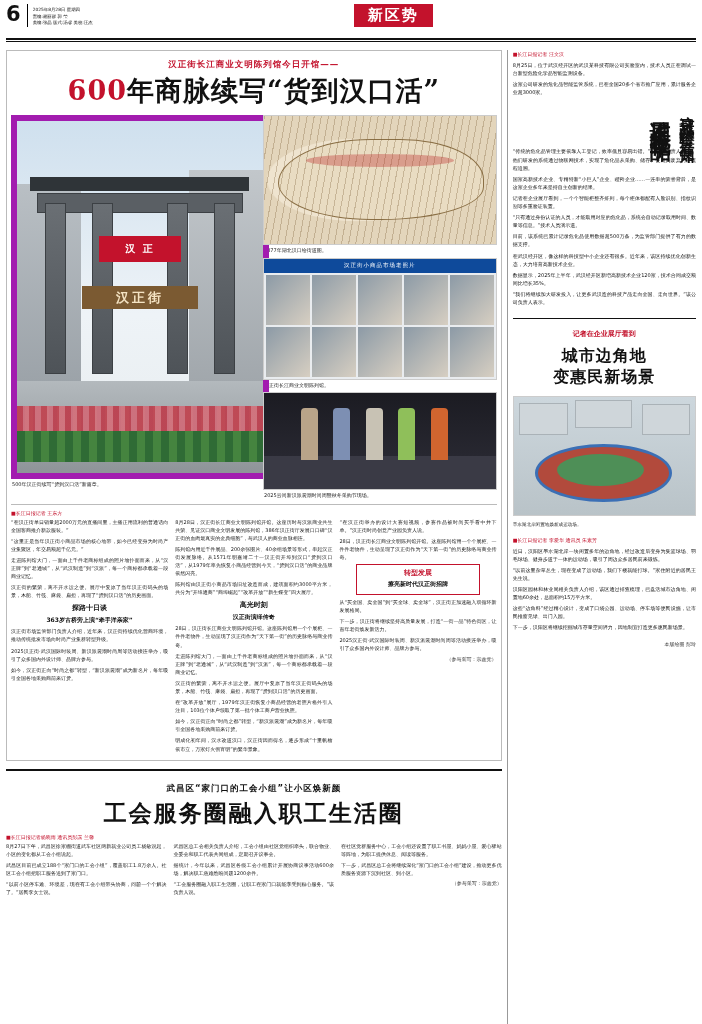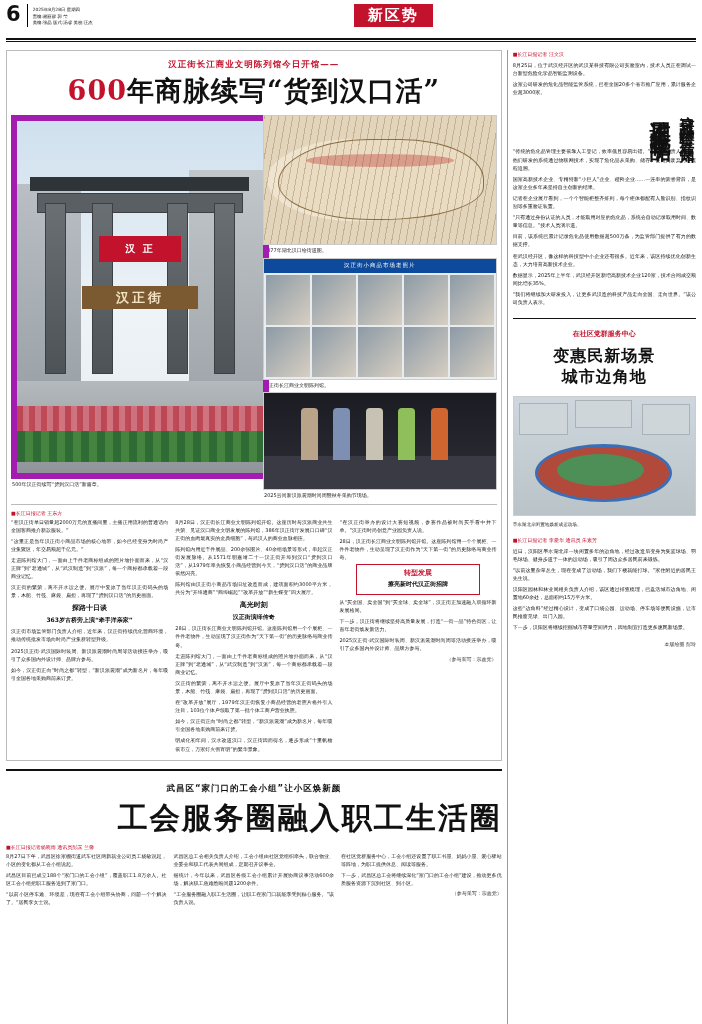--- a/index.html
+++ b/index.html
@@ -71,21 +71,21 @@
   p.t{font-size:5px;line-height:1.62;margin:0 0 3px;text-align:justify;color:#1a1a1a;}
   .mini-title{font-weight:bold;font-size:7px;text-align:center;margin:4px 0 2px;}
   .mini-title2{font-weight:bold;font-size:6px;text-align:center;margin:3px 0 2px;color:#111;}
   .boxed{border:1px solid #c3122c;padding:3px 4px;margin:3px 17px;}
   .box-h{color:#c3122c;font-weight:bold;font-size:7px;text-align:center;margin-bottom:2px;}
   .sign{text-align:right;font-size:5px;color:#333;margin-top:2px;}
 
   
   .bottom{border-top:2px solid #111;padding-top:12px;margin-top:4px;}
   .b-kicker{text-align:center;font-size:8.5px;font-weight:bold;color:#111;letter-spacing:1px;}
-  .b-headline{text-align:right;font-family:"DejaVu Serif","Liberation Serif",serif;font-weight:bold;font-size:30px;letter-spacing:2px;margin:3px 0 5px;}
+  .b-headline{text-align:center;font-family:"DejaVu Serif","Liberation Serif",serif;font-weight:bold;font-size:23px;letter-spacing:2px;margin:3px 0 5px;}
 
   
   .r-vert{display:flex;justify-content:flex-end;gap:4px;margin-bottom:4px;}
   .vtitle{writing-mode:vertical-rl;font-family:"DejaVu Serif","Liberation Serif",serif;font-weight:bold;font-size:15px;letter-spacing:3px;line-height:1.25;}
   .vtitle.big{font-size:21px;}
   .r-body p{font-size:5px;line-height:1.62;margin:0 0 3px;text-align:justify;}
   .r-divider{border-top:1px solid #111;margin:5px 0 4px;}
   .r-sub{font-size:7px;text-align:center;color:#c3122c;font-weight:bold;margin:2px 0;}
   .r-title{font-size:16px;font-weight:bold;text-align:center;font-family:"DejaVu Serif","Liberation Serif",serif;line-height:1.3;letter-spacing:1px;margin:1px 0 4px;}
   .r-photo{height:118px;border:1px solid #ccc;position:relative;overflow:hidden;background:linear-gradient(#cdd7dd,#b9c3c8);}
@@ -272,24 +272,24 @@
         <p>记者在企业展厅看到，一个个智能柜整齐排列，每个柜体都配有人脸识别、指纹识别等多重验证装置。</p>
         <p>“只有通过身份认证的人员，才能取用对应的危化品，系统会自动记录取用时间、数量等信息。”技术人员演示道。</p>
         <p>目前，该系统已累计记录危化品使用数据超500万条，为监管部门提供了有力的数据支撑。</p>
         <p>在武汉经开区，像这样的科技型中小企业还有很多。近年来，该区持续优化创新生态，大力培育高新技术企业。</p>
         <p>数据显示，2025年上半年，武汉经开区新增高新技术企业120家，技术合同成交额同比增长35%。</p>
         <p>“我们将继续加大研发投入，让更多武汉造的科技产品走向全国、走向世界。”该公司负责人表示。</p>
       </div>
 
       <div class="r-divider"></div>
 
-      <div class="r-sub">在社区党群服务中心</div>
+      <div class="r-sub">记者在企业展厅看到</div>
       <div class="r-title">
+        <div>城市边角地</div>
         <div>变惠民新场景</div>
-        <div>城市边角地</div>
       </div>
 
       <div class="r-photo">
         <div class="bldg" style="left:3%;top:5%;width:26%;height:26%;"></div>
         <div class="bldg" style="left:34%;top:3%;width:30%;height:22%;"></div>
         <div class="bldg" style="right:3%;top:6%;width:25%;height:25%;"></div>
         <div class="track"></div>
         <div class="track-in"></div>
       </div>
       <div class="r-cap">墨水湖北岸闲置地焕新成运动场。</div>

